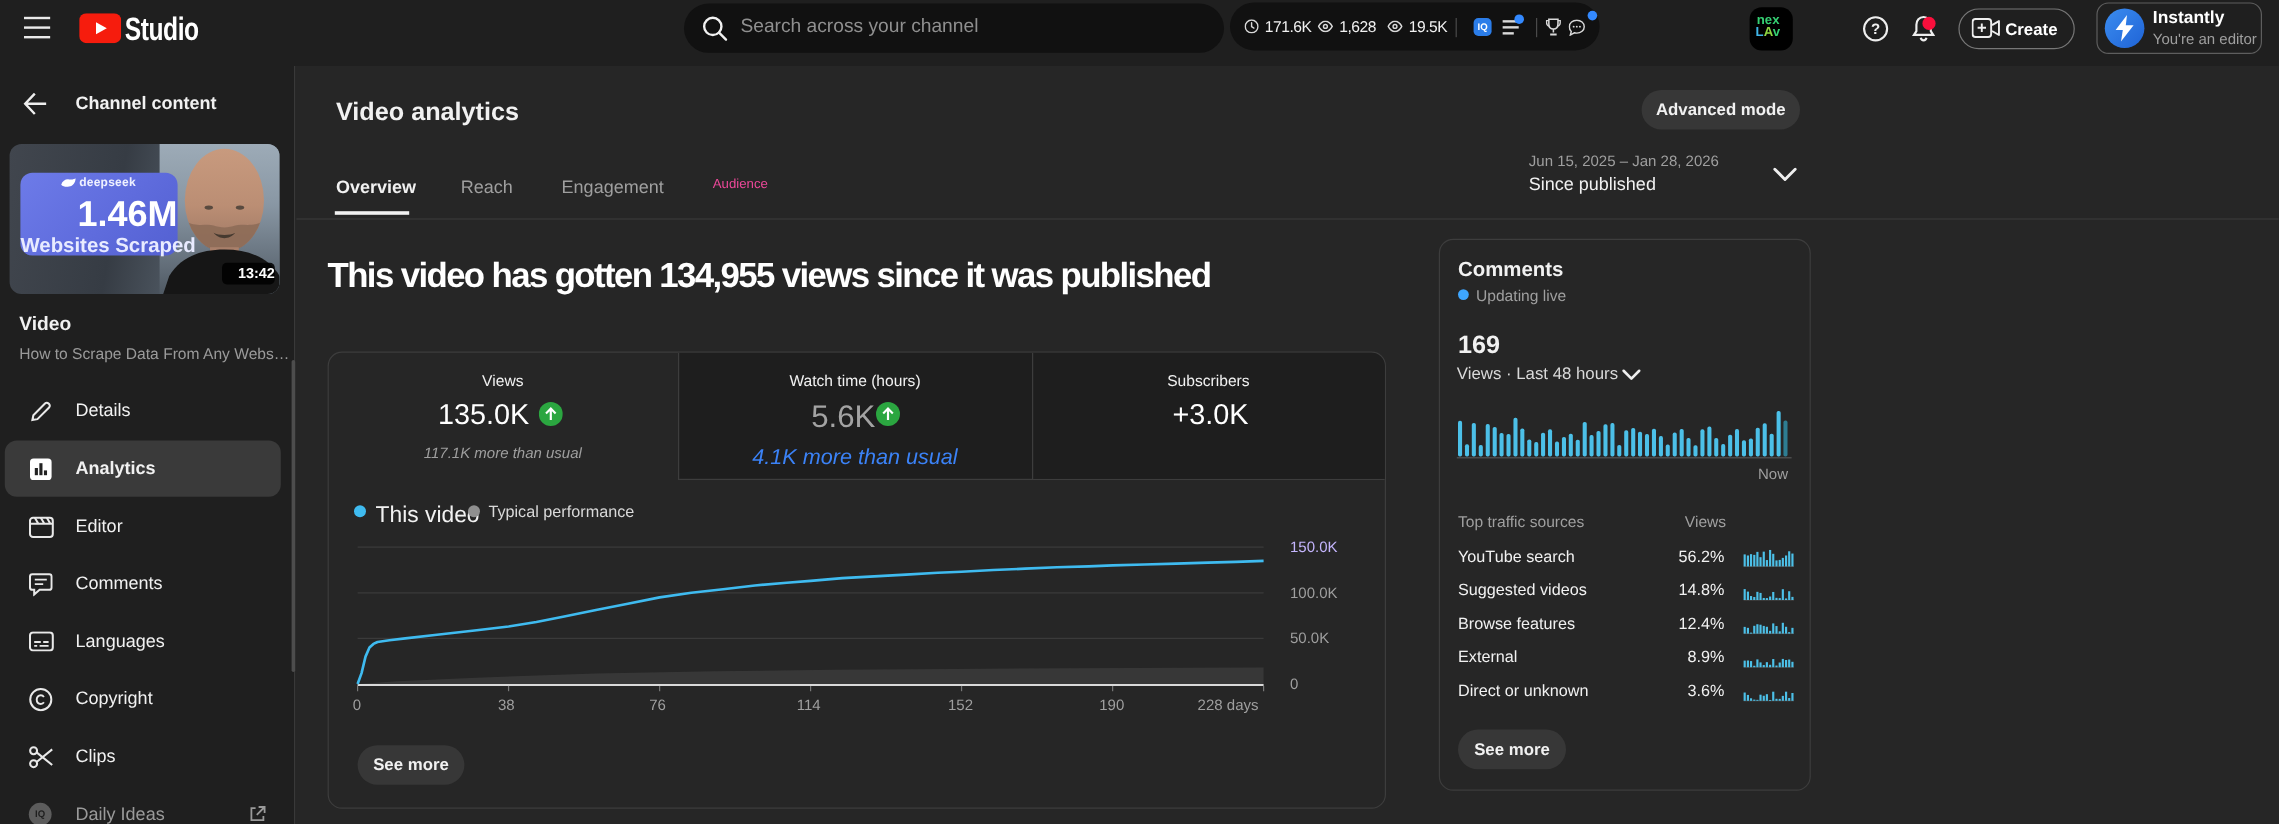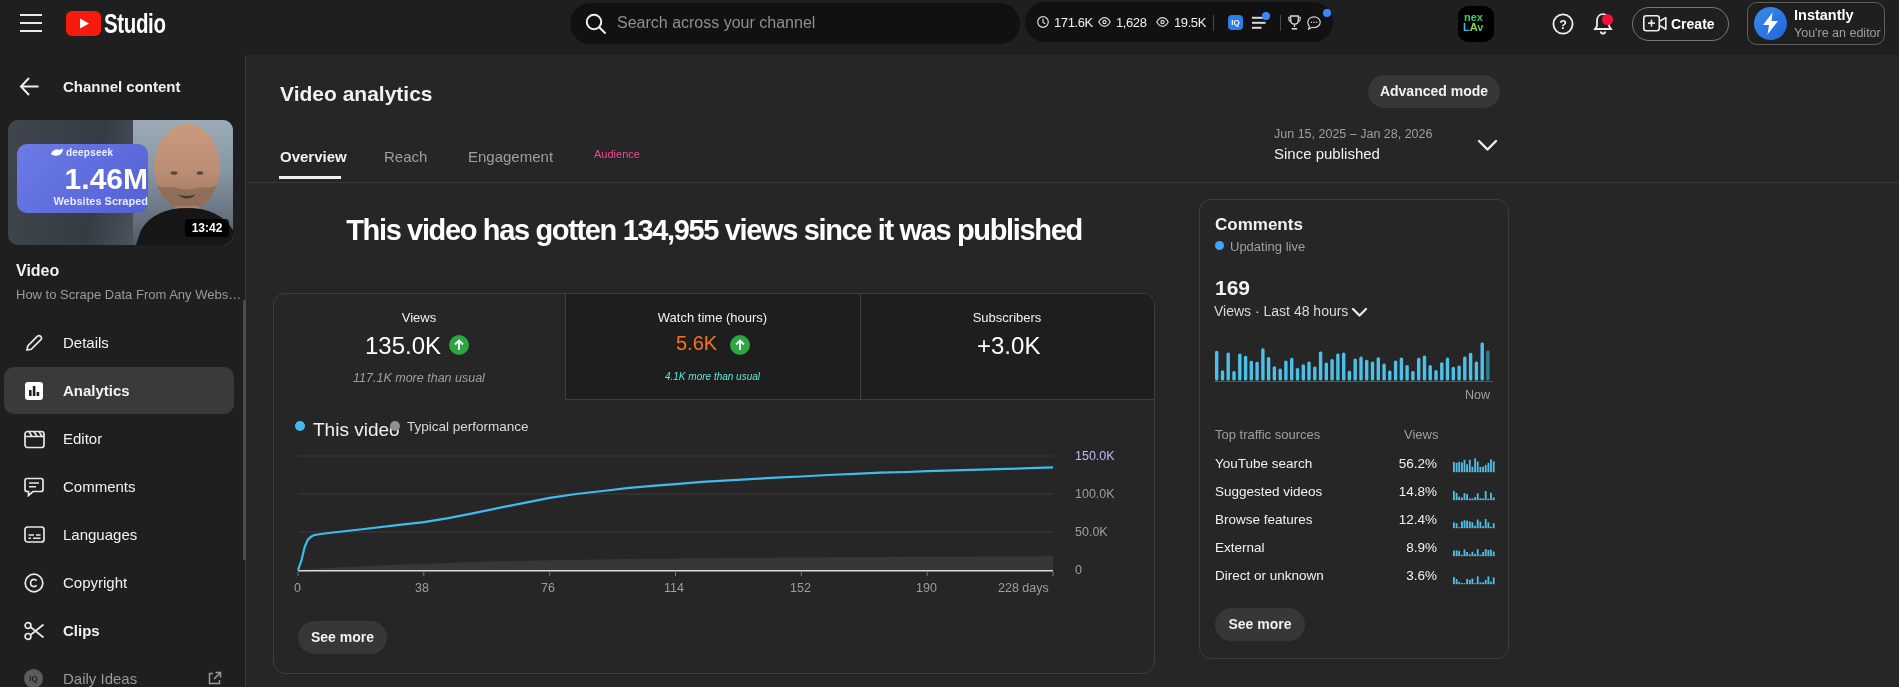--- a/index.html
+++ b/index.html
@@ -138,23 +138,23 @@
       <ellipse cx="46" cy="53" rx="3.5" ry="1.8" fill="#594a3f"></ellipse>
       <ellipse cx="72" cy="53" rx="3.5" ry="1.8" fill="#594a3f"></ellipse>
     </svg>
 
     <div class="abs" style="left:9px;top:24px;width:131px;height:69px;border-radius:10px;background:linear-gradient(135deg,#6d7be8 0%,#5f6cdd 55%,#5360d2 100%)"></div>
     <svg class="abs" style="left:42px;top:28px" width="14" height="10" viewBox="0 0 14 10">
       <path d="M1 6 C2 2.5 5 1 7.5 1.5 C10 2 12.5 1 13 0.5 C13 4 11 7 7.5 7.5 C5 8 2.5 7.5 1 6 Z" fill="#fff"></path>
     </svg>
     <div class="abs txt" style="left:58px;top:27px;font-size:10px;font-weight:bold;color:#eef0ff;letter-spacing:0.2px">deepseek</div>
     <div class="abs txt" style="left:9px;top:42px;width:131px;text-align:right;font-size:30px;font-weight:bold;color:#fff">1.46M</div>
-    <div class="abs txt" style="left:9px;top:75px;width:131px;text-align:right;font-size:11px;font-weight:bold;color:#e8ebff">Websites Scraped</div>
-
-    <div class="abs" style="left:177px;top:99px;width:44px;height:18px;border-radius:4px;background:rgba(0,0,0,0.85);color:#fff;font-size:12px;font-weight:bold;text-align:center;line-height:18px">13:42</div>
+    <div class="abs txt" style="left:9px;top:75px;width:131px;text-align:right;font-size:17px;font-weight:bold;color:#e8ebff">Websites Scraped</div>
+
+    <div class="abs" style="left:177px;top:99px;width:44px;height:18px;border-radius:4px;background:rgba(0,0,0,0.85);color:#fff;font-size:12px;font-weight:bold;text-align:right;line-height:18px">13:42</div>
   </div>
 
   <div class="abs txt" style="left:16px;top:262px;font-size:16px;font-weight:bold;color:#f1f1f1">Video</div>
   <div class="abs txt" style="left:16px;top:287px;font-size:13px;color:#9a9a9a">How to Scrape Data From Any Webs…</div>
 
   <div class="abs" style="left:4px;top:367px;width:230px;height:47px;border-radius:10px;background:#3a3a3a"></div>
   <svg class="abs" style="left:24px;top:333px" width="20" height="20" viewBox="0 0 20 20">
       <path d="M3 17 L3.8 13 L13.5 3.2 C14.3 2.4 15.6 2.4 16.4 3.2 L16.9 3.7 C17.7 4.5 17.7 5.8 16.9 6.6 L7.2 16.3 Z" fill="none" stroke="#e8e8e8" stroke-width="1.7"></path>
     </svg>
   <div class="abs txt" style="left:63px;top:334px;font-size:15px;font-weight:normal;color:#f1f1f1">Details</div>
@@ -183,21 +183,21 @@
   <svg class="abs" style="left:24px;top:573px" width="20" height="20" viewBox="0 0 20 20">
       <circle cx="10" cy="10" r="8.8" fill="none" stroke="#e8e8e8" stroke-width="1.7"></circle>
       <path d="M12.6 7.8 C12 6.9 11.1 6.4 10 6.4 C8 6.4 6.6 7.9 6.6 10 C6.6 12.1 8 13.6 10 13.6 C11.1 13.6 12 13.1 12.6 12.2" fill="none" stroke="#e8e8e8" stroke-width="1.6"></path>
     </svg>
   <div class="abs txt" style="left:63px;top:574px;font-size:15px;font-weight:normal;color:#f1f1f1">Copyright</div>
   <svg class="abs" style="left:24px;top:621px" width="21" height="20" viewBox="0 0 21 20">
       <circle cx="4" cy="4.6" r="2.9" fill="none" stroke="#e8e8e8" stroke-width="1.7"></circle>
       <circle cx="4" cy="15.4" r="2.9" fill="none" stroke="#e8e8e8" stroke-width="1.7"></circle>
       <path d="M6.5 6 L19.5 16.5 M6.5 14 L19.5 3.5" stroke="#e8e8e8" stroke-width="1.7"></path>
     </svg>
-  <div class="abs txt" style="left:63px;top:622px;font-size:15px;font-weight:bold;color:#f1f1f1">Clips</div>
+  <div class="abs txt" style="left:63px;top:622px;font-size:15px;font-weight:normal;color:#f1f1f1">Clips</div>
   <div class="abs" style="left:24px;top:669px;width:19px;height:19px;border-radius:50%;background:#5c5c5c;color:#1f1f1f;font-size:8px;font-weight:bold;text-align:center;line-height:19px">IQ</div>
   <div class="abs txt" style="left:63px;top:670px;font-size:15px;font-weight:normal;color:#9a9a9a">Daily Ideas</div>
   <svg class="abs" style="left:207px;top:671px" width="15" height="15" viewBox="0 0 15 15">
       <path d="M6 2.5 H2.5 V12.5 H12.5 V9" fill="none" stroke="#9a9a9a" stroke-width="1.5"></path>
       <path d="M8.5 1.5 H13.5 V6.5 M13.5 1.5 L7 8" fill="none" stroke="#9a9a9a" stroke-width="1.5"></path>
     </svg>
 
   <div class="abs txt" style="left:280px;top:82px;font-size:21px;font-weight:bold;color:#f1f1f1">Video analytics</div>
   <div class="abs" style="left:1368px;top:75px;width:132px;height:33px;border-radius:17px;background:#373737"></div>
   <div class="abs txt" style="left:1368px;top:83px;width:132px;text-align:center;font-size:14px;font-weight:bold;color:#f1f1f1">Advanced mode</div>
@@ -207,35 +207,35 @@
     <path d="M2 2 L10.5 10.5 L19 2" fill="none" stroke="#eee" stroke-width="2.4" stroke-linecap="round" stroke-linejoin="round"></path>
   </svg>
 
   <div class="abs txt" style="left:280px;top:148px;font-size:15px;font-weight:bold;color:#f1f1f1">Overview</div>
   <div class="abs txt" style="left:384px;top:148px;font-size:15px;color:#9f9f9f">Reach</div>
   <div class="abs txt" style="left:468px;top:148px;font-size:15px;color:#9f9f9f">Engagement</div>
   <div class="abs txt" style="left:594px;top:148px;font-size:11px;color:#ec4899">Audience</div>
   <div class="abs" style="left:279px;top:176px;width:62px;height:3px;background:#f1f1f1"></div>
   <div class="abs" style="left:247px;top:182px;width:1652px;height:1px;background:#393939"></div>
 
-  <div class="abs txt" style="left:273px;top:214px;width:882px;text-align:center;font-size:29px;font-weight:bold;letter-spacing:-1.35px;color:#fff">This video has gotten 134,955 views since it was published</div>
+  <div class="abs txt" style="left:273px;top:214px;width:882px;text-align:left;font-size:29px;font-weight:bold;letter-spacing:-1.35px;color:#fff">This video has gotten 134,955 views since it was published</div>
 
   <div class="abs" style="left:273px;top:293px;width:882px;height:381px;border-radius:12px;border:1px solid #3d3d3d"></div>
   <div class="abs" style="left:565px;top:294px;width:295px;height:106px;background:#1e1e1e;border-bottom:1px solid #3d3d3d"></div>
   <div class="abs" style="left:860px;top:294px;width:294px;height:106px;background:#1e1e1e;border-bottom:1px solid #3d3d3d;border-radius:0 11px 0 0"></div>
   <div class="abs" style="left:565px;top:294px;width:1px;height:106px;background:#3d3d3d"></div>
   <div class="abs" style="left:860px;top:294px;width:1px;height:106px;background:#3d3d3d"></div>
 
   <div class="abs txt" style="left:273px;top:310px;width:292px;text-align:center;font-size:13px;color:#f1f1f1">Views</div>
   <div class="abs txt" style="left:365px;top:332px;font-size:24px;color:#fff">135.0K</div>
   <div class="abs txt" style="left:273px;top:371px;width:292px;text-align:center;font-size:12.5px;font-style:italic;color:#9f9f9f">117.1K more than usual</div>
 
   <div class="abs txt" style="left:565px;top:310px;width:295px;text-align:center;font-size:13px;color:#f1f1f1">Watch time (hours)</div>
-  <div class="abs txt" style="left:676px;top:332px;font-size:20px;color:#f97316">5.6K</div>
-  <div class="abs txt" style="left:565px;top:371px;width:295px;text-align:center;font-size:10px;font-style:italic;color:#5eead4">4.1K more than usual</div>
+  <div class="abs txt" style="left:676px;top:332px;font-size:26px;color:#a3a3a3">5.6K</div>
+  <div class="abs txt" style="left:565px;top:371px;width:295px;text-align:center;font-size:18px;font-style:italic;color:#3b82f6">4.1K more than usual</div>
 
   <div class="abs txt" style="left:860px;top:310px;width:294px;text-align:center;font-size:13px;color:#f1f1f1">Subscribers</div>
   <div class="abs txt" style="left:977px;top:332px;font-size:24px;color:#fff">+3.0K</div>
 
   <svg class="abs" style="left:449px;top:335px" width="20" height="20" viewBox="0 0 20 20">
     <circle cx="10" cy="10" r="10" fill="#2ba640"></circle>
     <path d="M10 15 V5.5 M6 9.5 L10 5.5 L14 9.5" fill="none" stroke="#fff" stroke-width="1.8"></path>
   </svg>
   <svg class="abs" style="left:730px;top:335px" width="20" height="20" viewBox="0 0 20 20">
     <circle cx="10" cy="10" r="10" fill="#2ba640"></circle>

